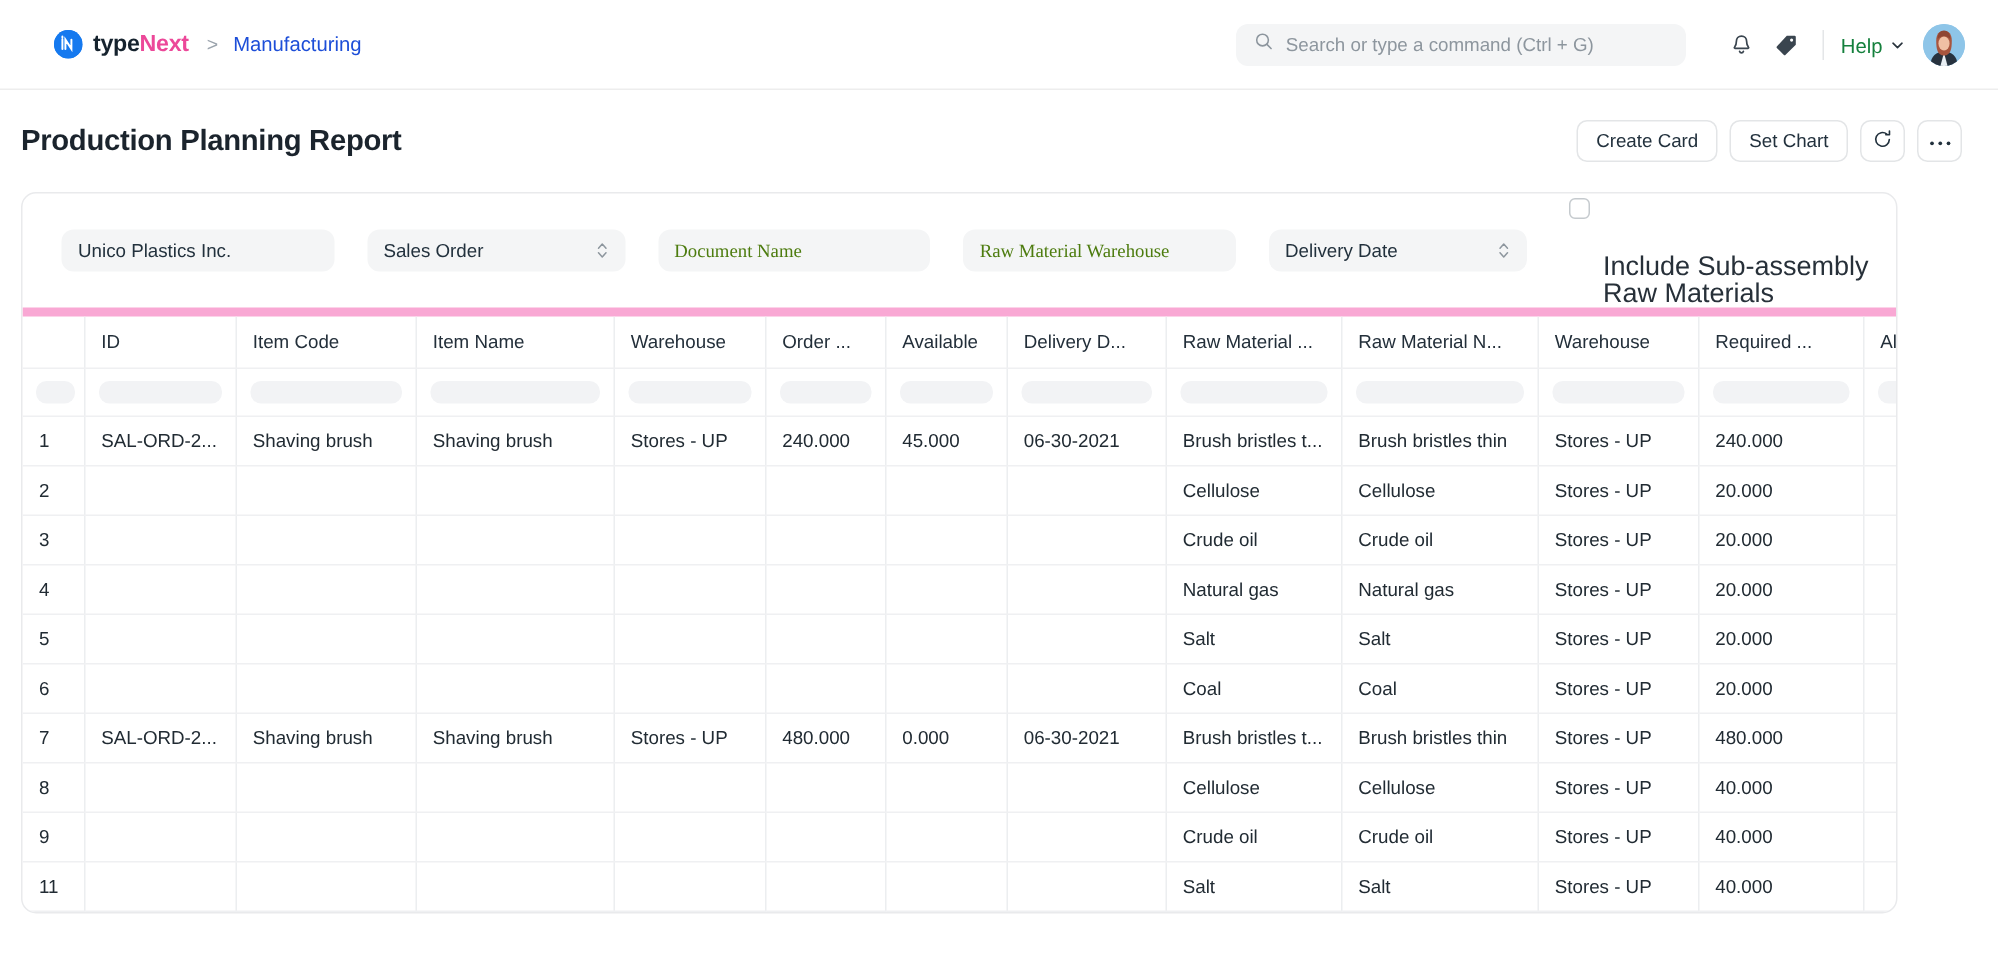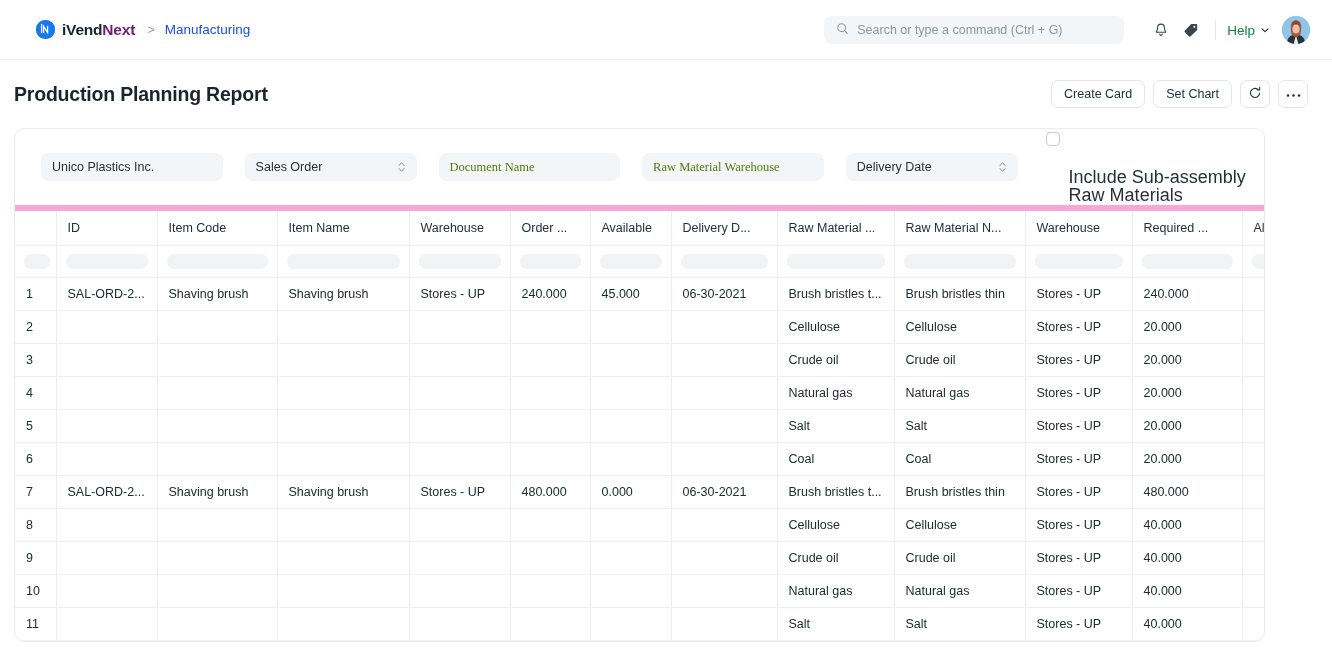--- a/index.html
+++ b/index.html
@@ -25,21 +25,21 @@
   .brand-mark {
     width: 19px; height: 19px; border-radius: 50%;
     background: #1579ef;
     display: flex; align-items: center; justify-content: center;
     color: #fff; font-size: 11px; font-weight: 700;
     font-style: italic; letter-spacing: -1px;
     line-height: 1;
   }
   .brand-text { font-size: 15.5px; font-weight: 700; letter-spacing: -0.2px; }
   .brand-text .b1 { color: #16232e; }
-  .brand-text .b2 { color: #701a75; }
+  .brand-text .b2 { color: #ec4899; }
   .crumb-sep { color: #9aa3ac; font-size: 13px; margin: 0 10px 0 12px; }
   .crumb { font-size: 13.5px; color: #1d4ed8; }
 
   .nav-right {
     position: absolute; right: 22px; top: 0; height: 60px;
     display: flex; align-items: center; gap: 0;
   }
   .search-box {
     width: 300px; height: 28px;
     background: #f4f5f6; border-radius: 8px;
@@ -160,21 +160,21 @@
 
 <div class="navbar">
   <div class="brand">
     <span class="brand-mark">
       <svg width="19" height="19" viewBox="0 0 19 19" aria-hidden="true">
         <circle cx="9.5" cy="9.5" r="9.5" fill="#1579ef"></circle>
         <path d="M5.6 6.2 L5.6 12.6 M5.6 4.3 L5.6 5.2 M7.6 12.6 L7.6 6.4 L11.6 12.6 L11.6 6.4" stroke="#ffffff" stroke-width="1.3" fill="none" stroke-linecap="round"></path>
       </svg>
     </span>
     <span class="brand-text">
-      <span class="b1">iVend</span><span class="b2">Next</span>
+      <span class="b1">type</span><span class="b2">Next</span>
     </span>
   </div>
   <span class="crumb-sep">&gt;</span>
   <span class="crumb">Manufacturing</span>
 
   <div class="nav-right">
     <div class="search-box">
       <span>
         <svg width="13" height="13" viewBox="0 0 16 16" aria-hidden="true">
           <circle cx="7" cy="7" r="4.8" stroke="#8d969e" stroke-width="1.3" fill="none"></circle>
@@ -478,35 +478,20 @@
             <td class="c-ord num"></td>
             <td class="c-avl num"></td>
             <td class="c-dd"></td>
             <td class="c-rmc">Crude oil</td>
             <td class="c-rmn red">Crude oil</td>
             <td class="c-wh2">Stores - UP</td>
             <td class="c-req num">40.000</td>
             <td class="c-all"></td>
           </tr>
           <tr>
-            <td class="rownum c-row">10</td>
-            <td class="c-id"></td>
-            <td class="c-code"></td>
-            <td class="c-name red"></td>
-            <td class="c-wh"></td>
-            <td class="c-ord num"></td>
-            <td class="c-avl num"></td>
-            <td class="c-dd"></td>
-            <td class="c-rmc">Natural gas</td>
-            <td class="c-rmn red">Natural gas</td>
-            <td class="c-wh2">Stores - UP</td>
-            <td class="c-req num">40.000</td>
-            <td class="c-all"></td>
-          </tr>
-          <tr>
             <td class="rownum c-row">11</td>
             <td class="c-id"></td>
             <td class="c-code"></td>
             <td class="c-name red"></td>
             <td class="c-wh"></td>
             <td class="c-ord num"></td>
             <td class="c-avl num"></td>
             <td class="c-dd"></td>
             <td class="c-rmc">Salt</td>
             <td class="c-rmn red">Salt</td>

